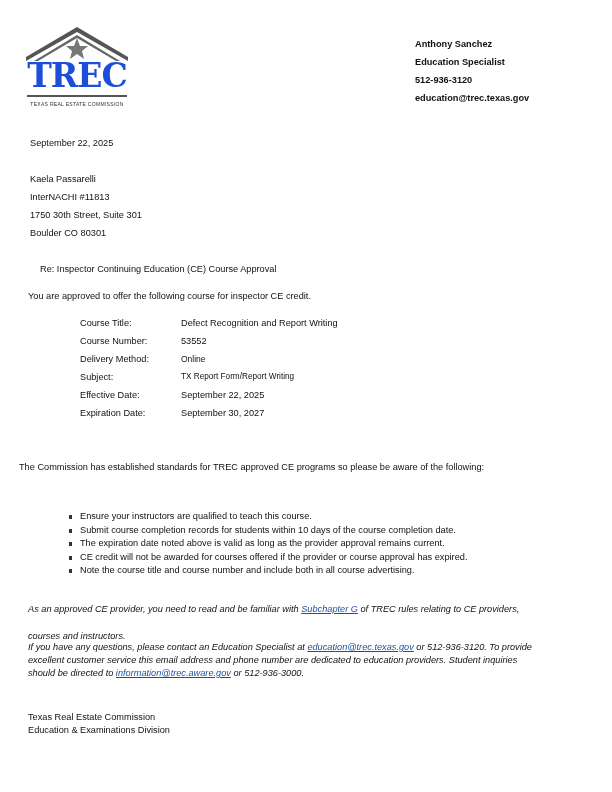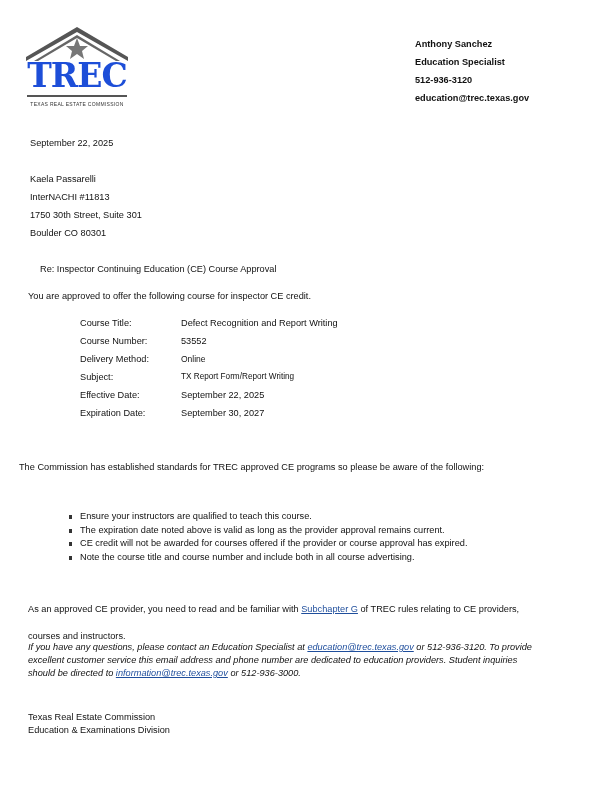--- a/index.html
+++ b/index.html
@@ -81,38 +81,39 @@
   </div>
   <div class="row">
     <span class="lbl">Expiration Date:</span>
     <span>September 30, 2027</span>
   </div>
 </div>
 
 <div class="abs line" style="left:19px; top:458px;">The Commission has established standards for TREC approved CE programs so please be aware of the following:</div>
 <ul class="bullets">
   <li>Ensure your instructors are qualified to teach this course.</li>
+  <li>Submit course completion records for students within 10 days of the course completion date.</li>
   <li>The expiration date noted above is valid as long as the provider approval remains current.</li>
   <li>CE credit will not be awarded for courses offered if the provider or course approval has expired.</li>
   <li>Note the course title and course number and include both in all course advertising.</li>
 </ul>
 
-<div class="para" style="top:603px;">
+<div class="para" style="top:603px;font-style:italic;">
   <div style="white-space:nowrap;">
     <span>As an approved CE provider, you need to read and be familiar with </span><a class="link" href="#">Subchapter G</a><span> of TREC rules relating to CE providers,</span>
   </div>
   <div style="white-space:nowrap;margin-top:14px;">courses and instructors.</div>
 </div>
 
 <div class="para" style="top:641px;font-style:italic;">
   <div style="white-space:nowrap;">
     <span>If you have any questions, please contact an Education Specialist at </span><a class="link" href="#">education@trec.texas.gov</a><span> or 512-936-3120.  To provide</span>
   </div>
   <div style="white-space:nowrap;">excellent customer service this email address and phone number are dedicated to education providers.  Student inquiries</div>
   <div style="white-space:nowrap;">
-    <span>should be directed to </span><a class="link" href="#">information@trec.texas.gov</a><span> or 512-936-3000.</span>
+    <span>should be directed to </span><a class="link" href="#">information@trec.aware.gov</a><span> or 512-936-3000.</span>
   </div>
 </div>
 
 <div class="para" style="top:711px;">
   <div>Texas Real Estate Commission</div>
   <div>Education &amp; Examinations Division</div>
 </div>
 
 </body></html>

